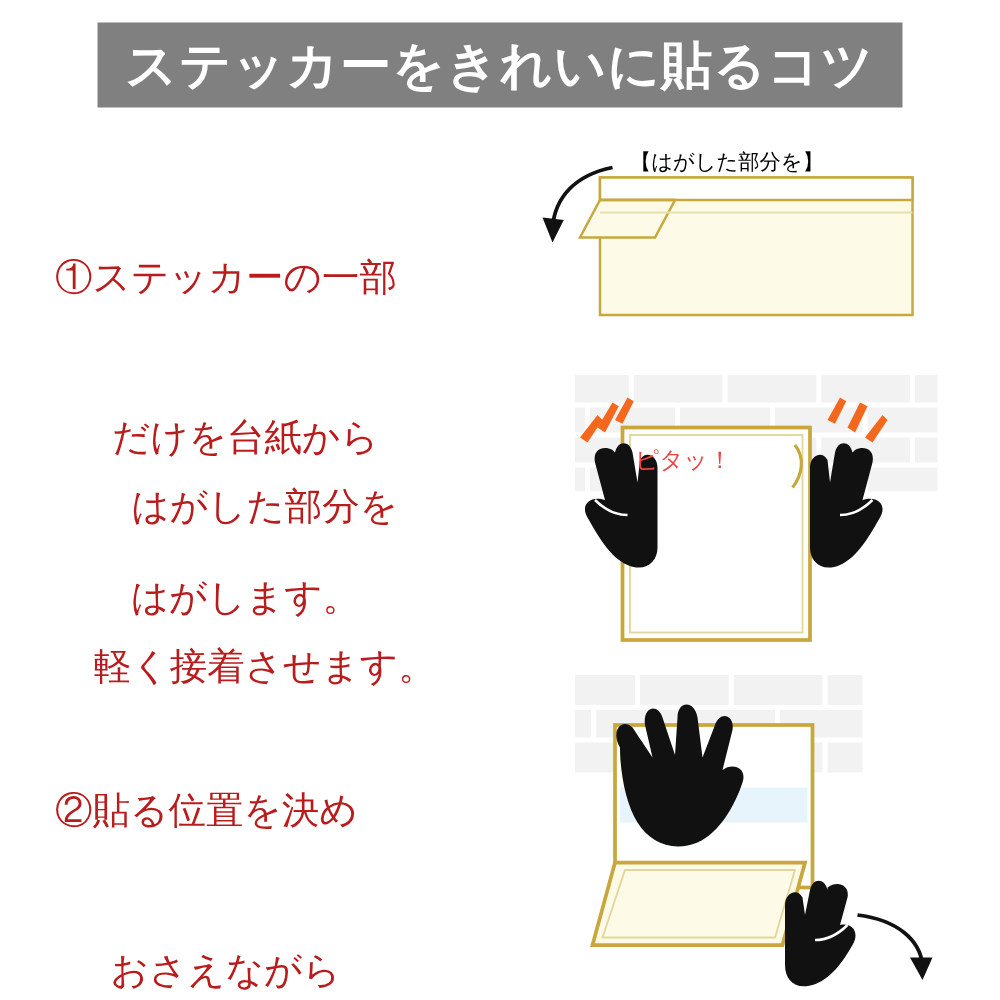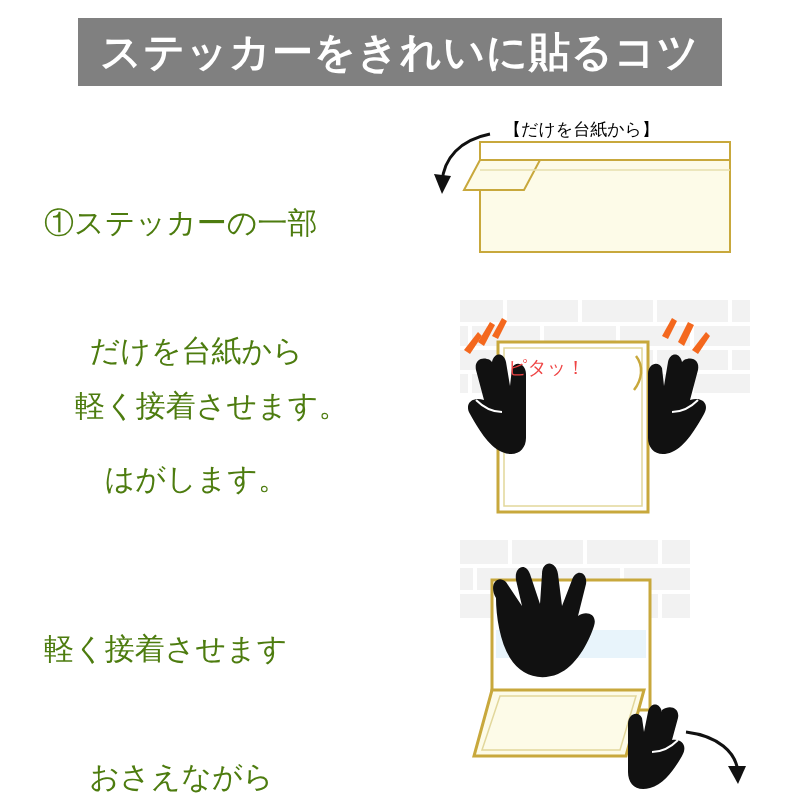--- a/index.html
+++ b/index.html
@@ -37,21 +37,21 @@
     font-size: 41px;
     font-weight: bold;
     letter-spacing: 1px;
     white-space: nowrap;
   }
 
   
   .step {
     position: absolute;
     left: 44px;
-    color: #4d7c0f;
+    color: #b91c1c;
     font-size: 30px;
     line-height: 1.42;
     font-weight: normal;
     white-space: pre;
   }
   #step1 { top: 117px; }
   #step2 { top: 300px; }
   #step3 { top: 543px; }
 
   .step .line { display: block; }
@@ -110,33 +110,34 @@
     <div class="header-title">ステッカーをきれいに貼るコツ</div>
   </div>
 
   <div class="step" id="step1">
     <span class="line">①ステッカーの一部</span>
     <span class="line indent">だけを台紙から</span>
     <span class="line indent">はがします。</span>
   </div>
 
   <div class="step" id="step2">
+    <span class="line indent">はがした部分を</span>
     <span class="line indent">軽く接着させます。</span>
   </div>
 
   <div class="step" id="step3">
-    <span class="line">軽く接着させます</span>
+    <span class="line">②貼る位置を決め</span>
     <span class="line indent">おさえながら</span>
     
     
     
   </div>
 
   <div class="ill1">
-    <div class="ill1-caption">【だけを台紙から】</div>
+    <div class="ill1-caption">【はがした部分を】</div>
     <svg width="360" height="170" viewBox="0 0 360 170">
 
       <rect x="60" y="32" width="250" height="110" fill="#fdfbe8" stroke="#c8a83c" stroke-width="2"></rect>
 
       <rect x="60" y="32" width="250" height="18" fill="#ffffff" stroke="#c8a83c" stroke-width="2"></rect>
 
       <polygon points="60,50 120,50 104,80 44,80" fill="#fdfbe8" stroke="#c8a83c" stroke-width="2"></polygon>
 
       <line x1="60" y1="50" x2="120" y2="50" stroke="#c8a83c" stroke-width="2"></line>
 

